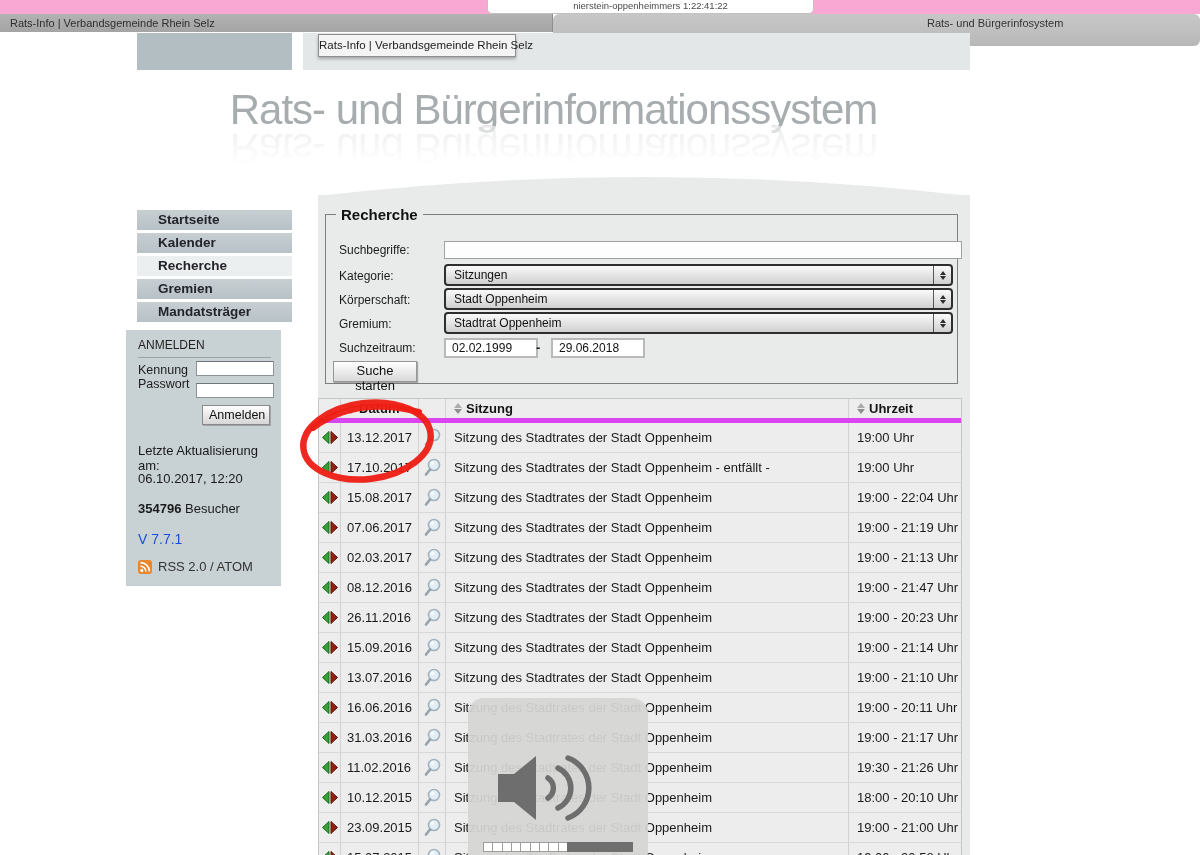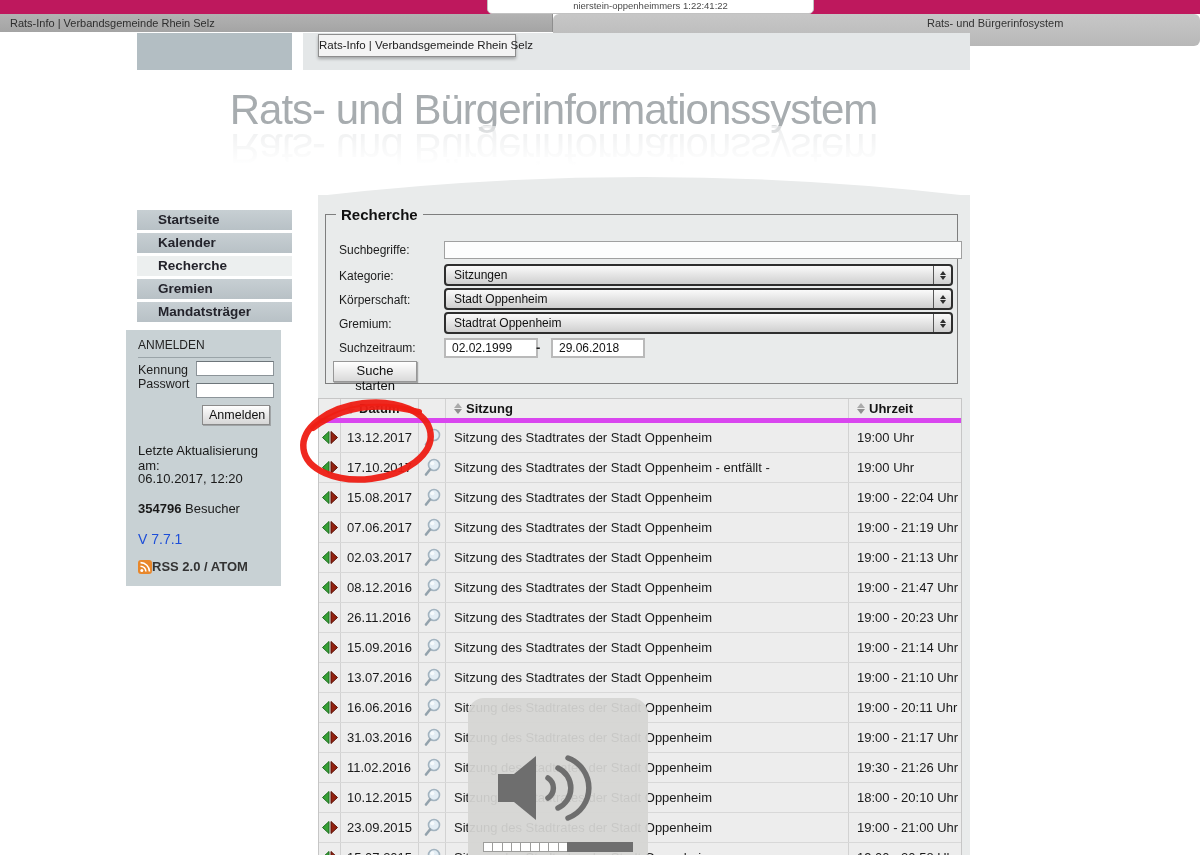--- a/index.html
+++ b/index.html
@@ -4,21 +4,21 @@
 <style>
   html,body{margin:0;padding:0;}
   body{
     width:1200px;height:855px;overflow:hidden;background:#fff;
     font-family:"Liberation Sans", sans-serif;position:relative;
     -webkit-font-smoothing:antialiased;
   }
   .abs{position:absolute;}
 
   
-  .chrome-top{left:0;top:0;width:1200px;height:14px;background:#be185d;overflow:hidden;}
+  .chrome-top{left:0;top:0;width:1200px;height:14px;background:#f9a8d4;overflow:hidden;}
   .address-field{position:absolute;left:487px;top:-10px;width:325px;height:22px;
     background:#fff;border:1px solid #c2c2c2;border-radius:5px;
     font-size:9.5px;color:#4a4a4a;text-align:center;line-height:30px;overflow:hidden;}
   .reload-glyph{position:absolute;right:7px;top:1px;font-size:9px;color:#8a8a8a;line-height:10px;}
   .tab-bar{left:0;top:14px;width:1200px;height:18px;display:flex;}
   .tab-active{width:553px;height:18px;background:linear-gradient(#b2b2b2,#a4a4a4);
     border-right:1px solid #8e8e8e;font-size:11px;color:#2e2e2e;line-height:18px;
     padding-left:10px;box-sizing:border-box;white-space:nowrap;overflow:hidden;}
   .tab-rest{flex:1;height:32px;background:linear-gradient(#c7c7c7,#b8b8b8);position:relative;border-radius:6px;}
   .tab-rest .tab-label{position:absolute;left:374px;top:0;font-size:11px;color:#333;line-height:18px;white-space:nowrap;}
@@ -57,21 +57,21 @@
   .login-button{position:absolute;left:76px;top:75px;width:68px;height:20px;
     background:linear-gradient(#fefefe,#d6d6d6);border:1px solid #8a8a8a;
     box-shadow:1px 1px 0 rgba(120,120,120,.5);font-size:12.5px;color:#111;
     font-family:"Liberation Sans",sans-serif;}
   .updated-label{position:absolute;left:12px;top:113px;width:132px;font-size:13px;line-height:15px;color:#1a1a1a;}
   .updated-value{position:absolute;left:12px;top:141px;font-size:13px;color:#1a1a1a;text-align:center;}
   .visitors{position:absolute;left:12px;top:171px;font-size:13px;color:#1a1a1a;}
   .visitors b{font-weight:bold;}
   .version{position:absolute;left:12px;top:201px;font-size:14px;color:#1d4ed8;}
   .rss-row{position:absolute;left:12px;top:229px;display:flex;align-items:center;cursor:pointer;}
-  .rss-row .rss-label{font-size:13px;color:#333;font-weight:bold;}
+  .rss-row .rss-label{font-size:13px;color:#333;margin-left:6px;}
 
   
   .search-box{left:325px;top:214px;width:633px;height:170px;border:1px solid #7e7e7e;z-index:5;box-sizing:border-box;}
   .search-legend{position:absolute;left:10px;top:-9px;background:#e9ebeb;padding:0 5px;
     font-size:15px;font-weight:bold;color:#111;}
   .f-label{position:absolute;left:13px;font-size:12px;color:#1c1c1c;}
   .f-text-input{position:absolute;left:118px;width:508px;height:16px;background:#fdfdfd;
     border:1px solid #a0a0a0;font-size:12px;padding:0 4px;}
   .f-select{position:absolute;left:118px;width:505px;height:18px;border:2px solid #2e2e2e;border-radius:4px;
     background:linear-gradient(#fafafa,#cfcfcf);display:flex;align-items:center;cursor:pointer;box-sizing:content-box;}

